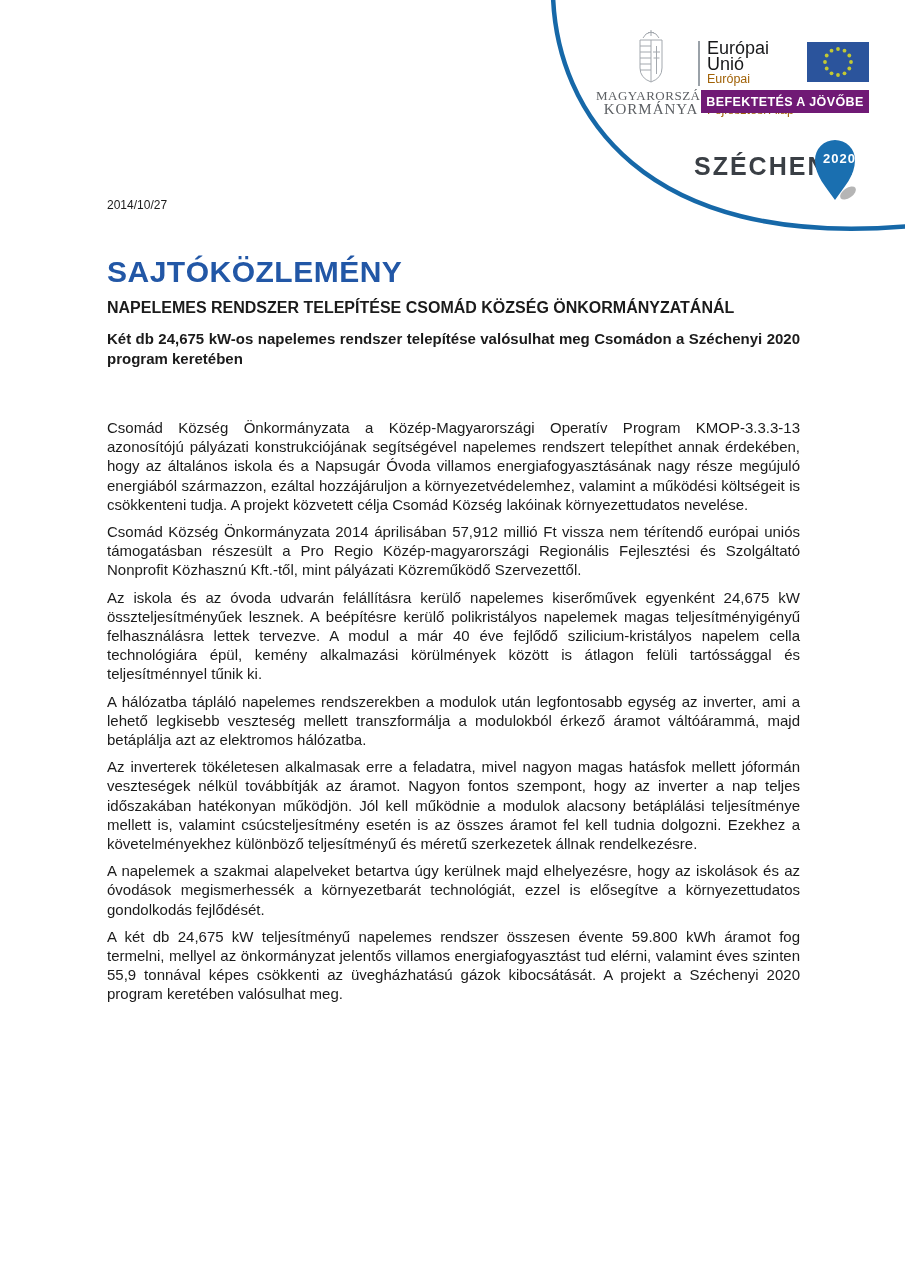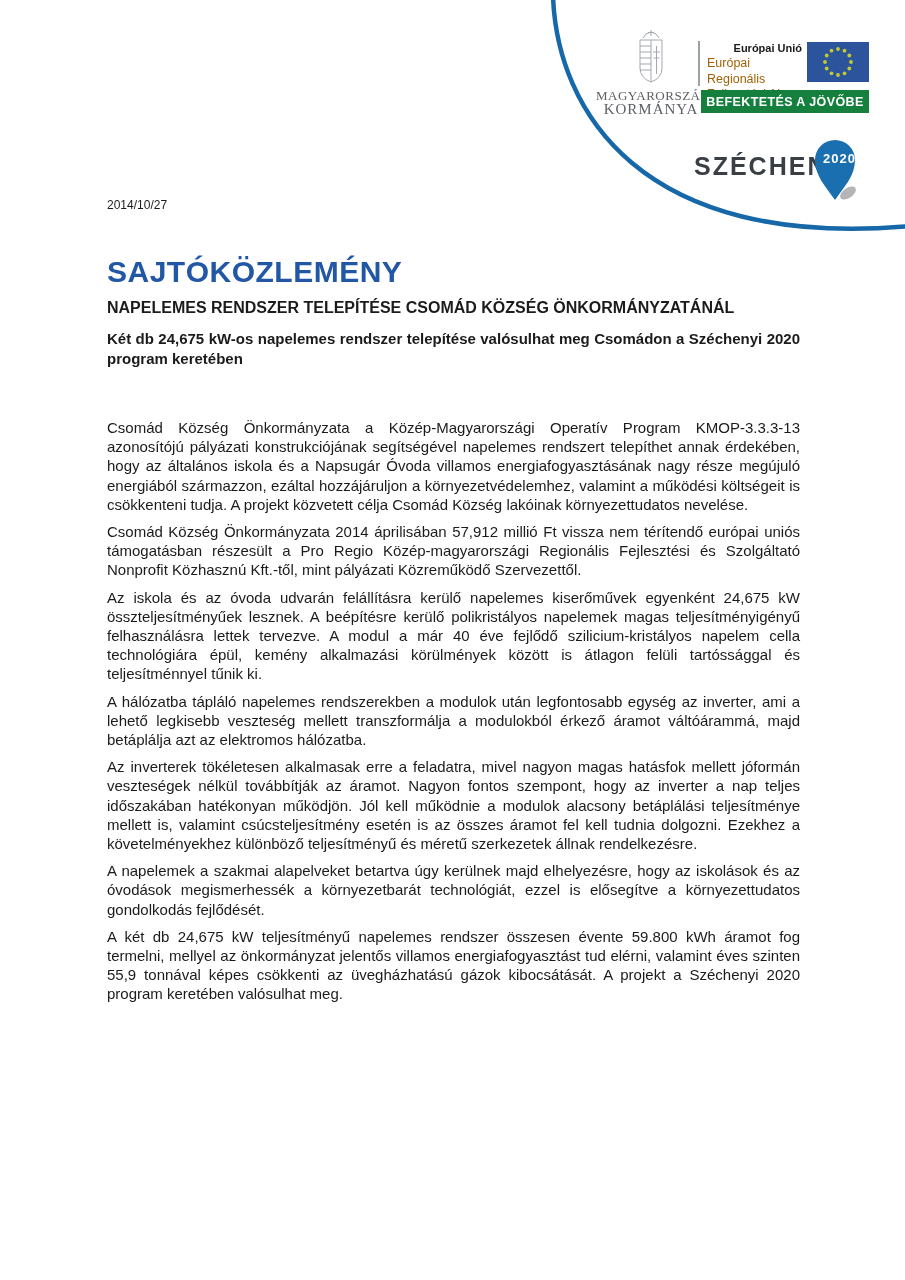--- a/index.html
+++ b/index.html
@@ -28,29 +28,29 @@
     font-family:"Liberation Serif", serif;
     font-size:15px;letter-spacing:1px;color:#5d6064;line-height:13px;
   }
   .eu-divider{
     position:absolute;left:698px;top:41px;width:2px;height:45px;
     background:#9aa1a8;
   }
   .eu-text{
     position:absolute;left:707px;top:40px;width:95px;
   }
-  .eu-text .l1{font-size:11px;font-weight:bold;color:#17181a;line-height:16px;text-align:right;}
+  .eu-text .l1{font-size:18px;font-weight:normal;color:#17181a;line-height:16px;}
   .eu-text .l2{font-size:12.5px;color:#a16207;line-height:15.5px;}
   .eu-flag{
     position:absolute;left:807px;top:42px;width:62px;height:40px;
     background:#2B549C;
   }
   .banner{
     position:absolute;left:701px;top:90px;width:168px;height:23px;
-    background:#15803d;color:#ffffff;
+    background:#701a75;color:#ffffff;
     font-size:12.5px;font-weight:bold;letter-spacing:0.4px;
     display:flex;align-items:center;justify-content:center;
     white-space:nowrap;
   }
 
   
   .szechenyi-wrap{position:absolute;left:0;top:0;width:905px;height:0;}
   .szechenyi-text{
     position:absolute;left:694px;top:152px;
     font-size:25px;font-weight:bold;letter-spacing:2px;color:#3a3f45;

